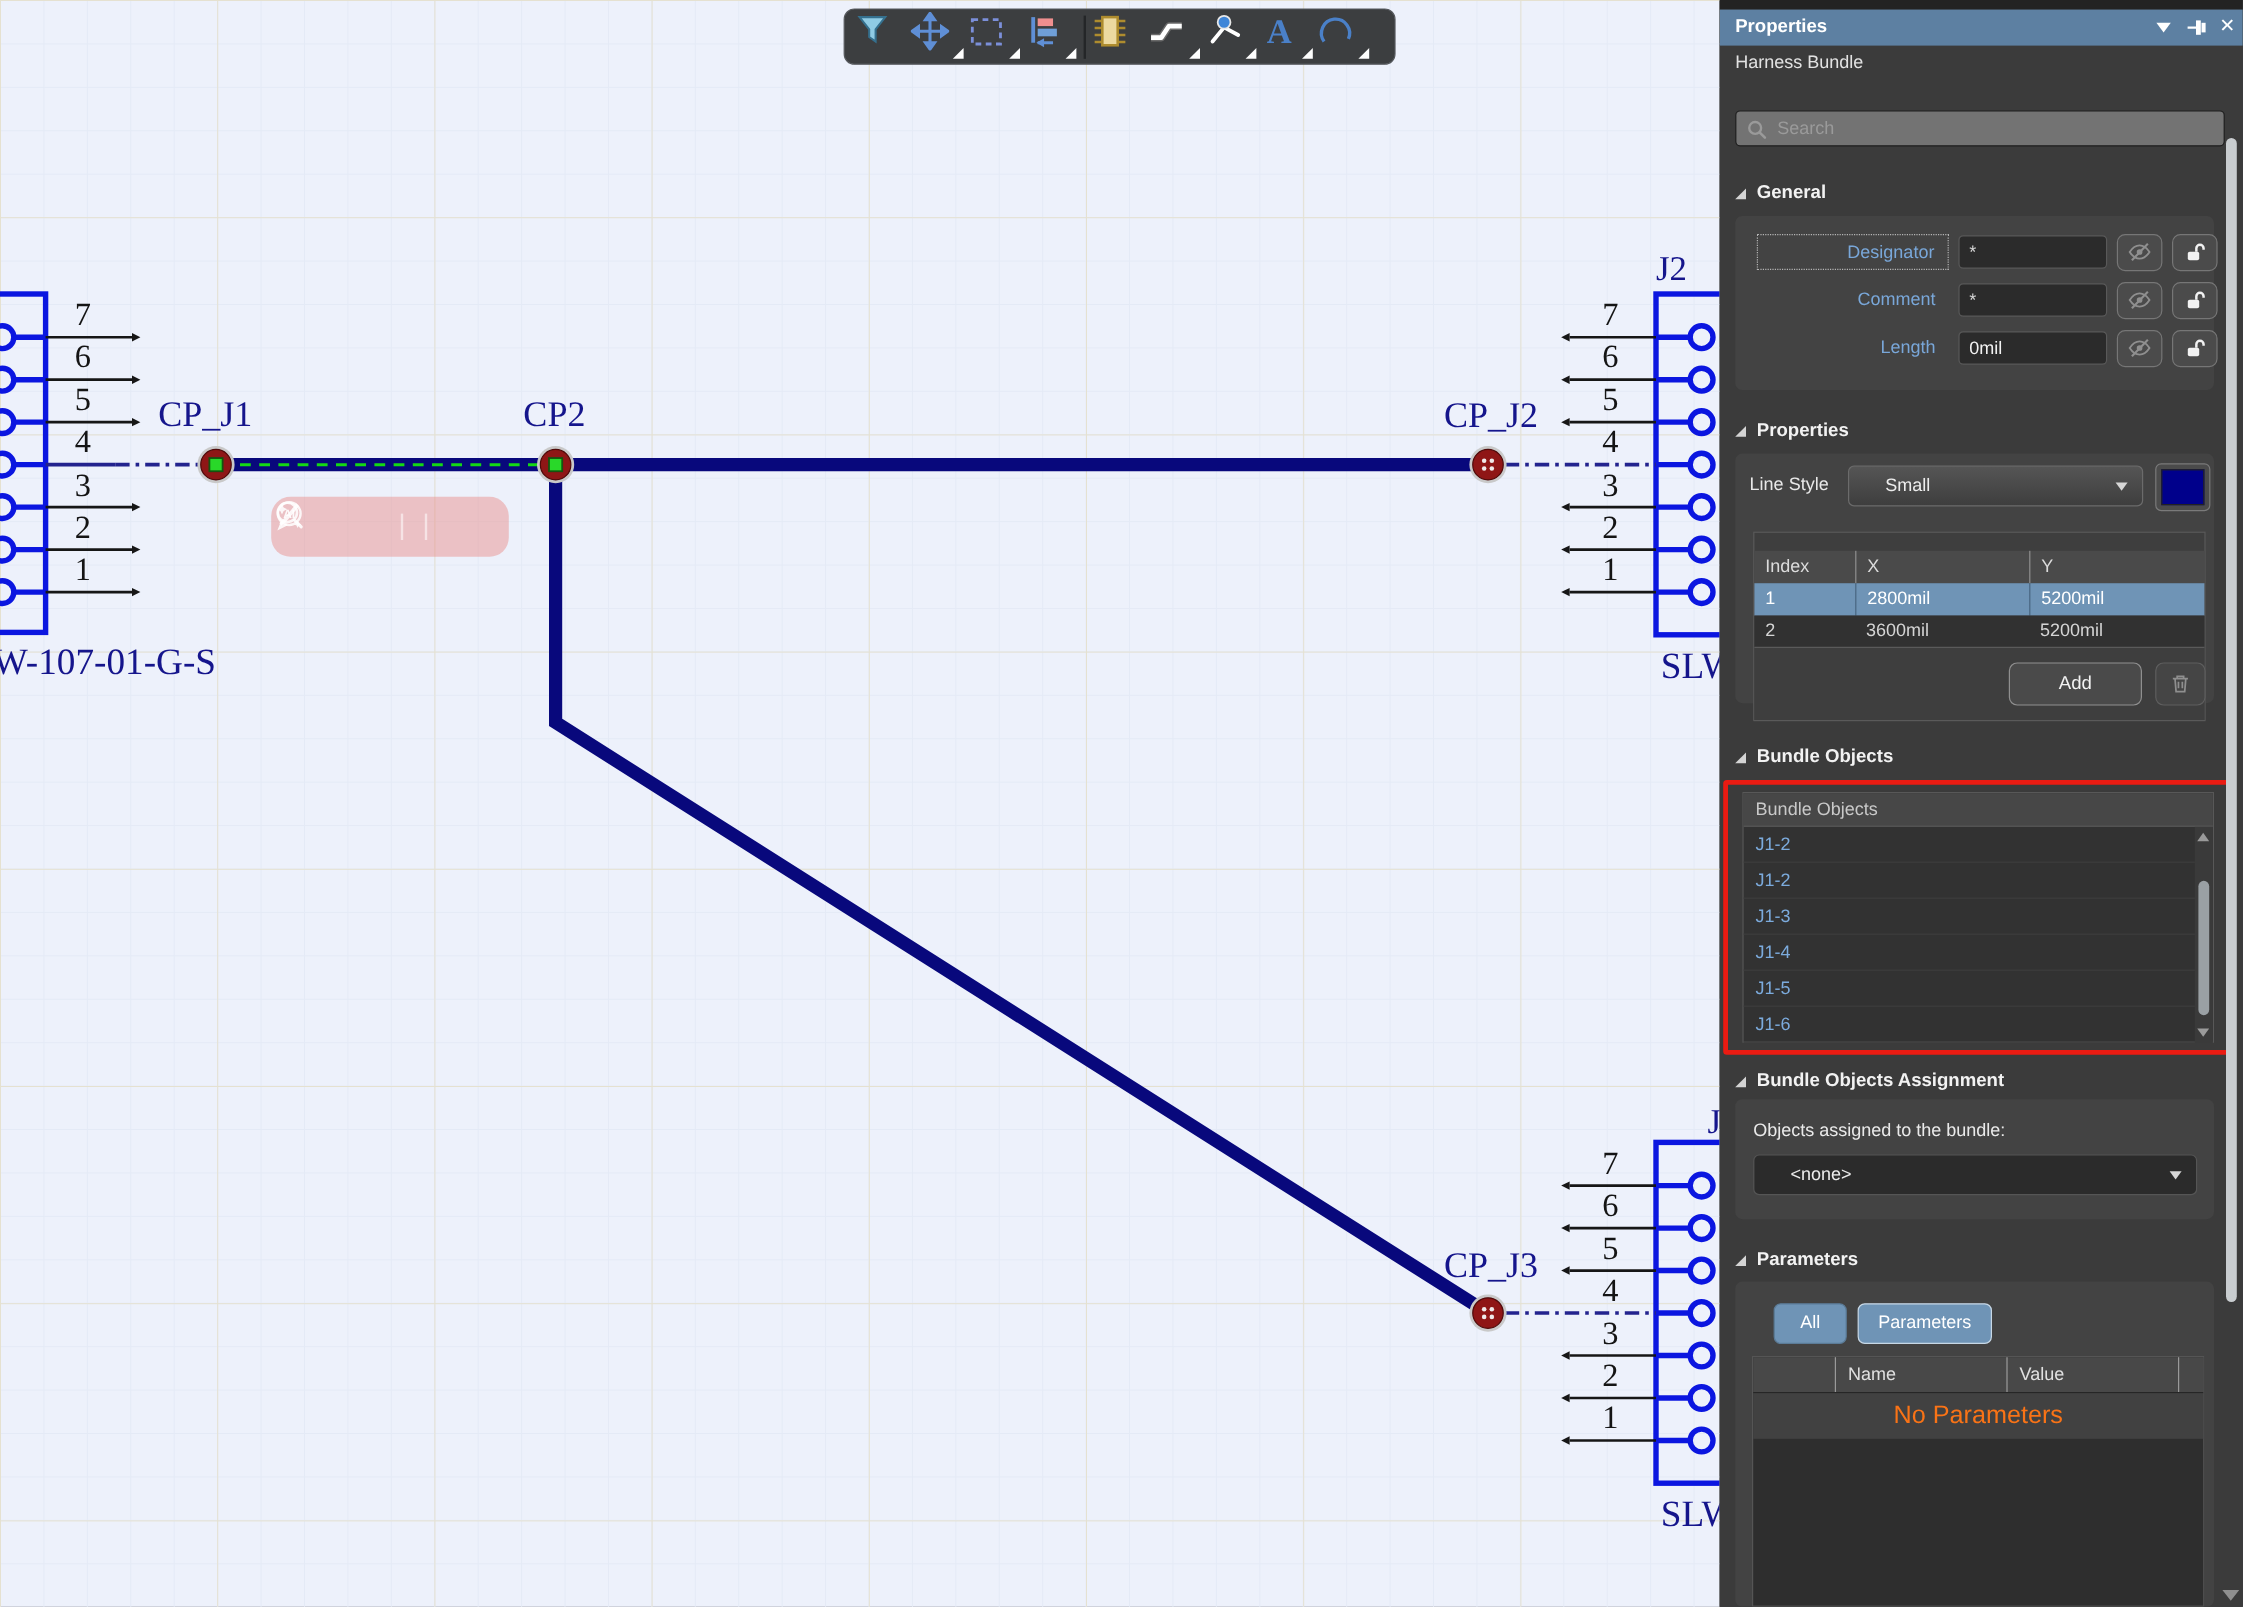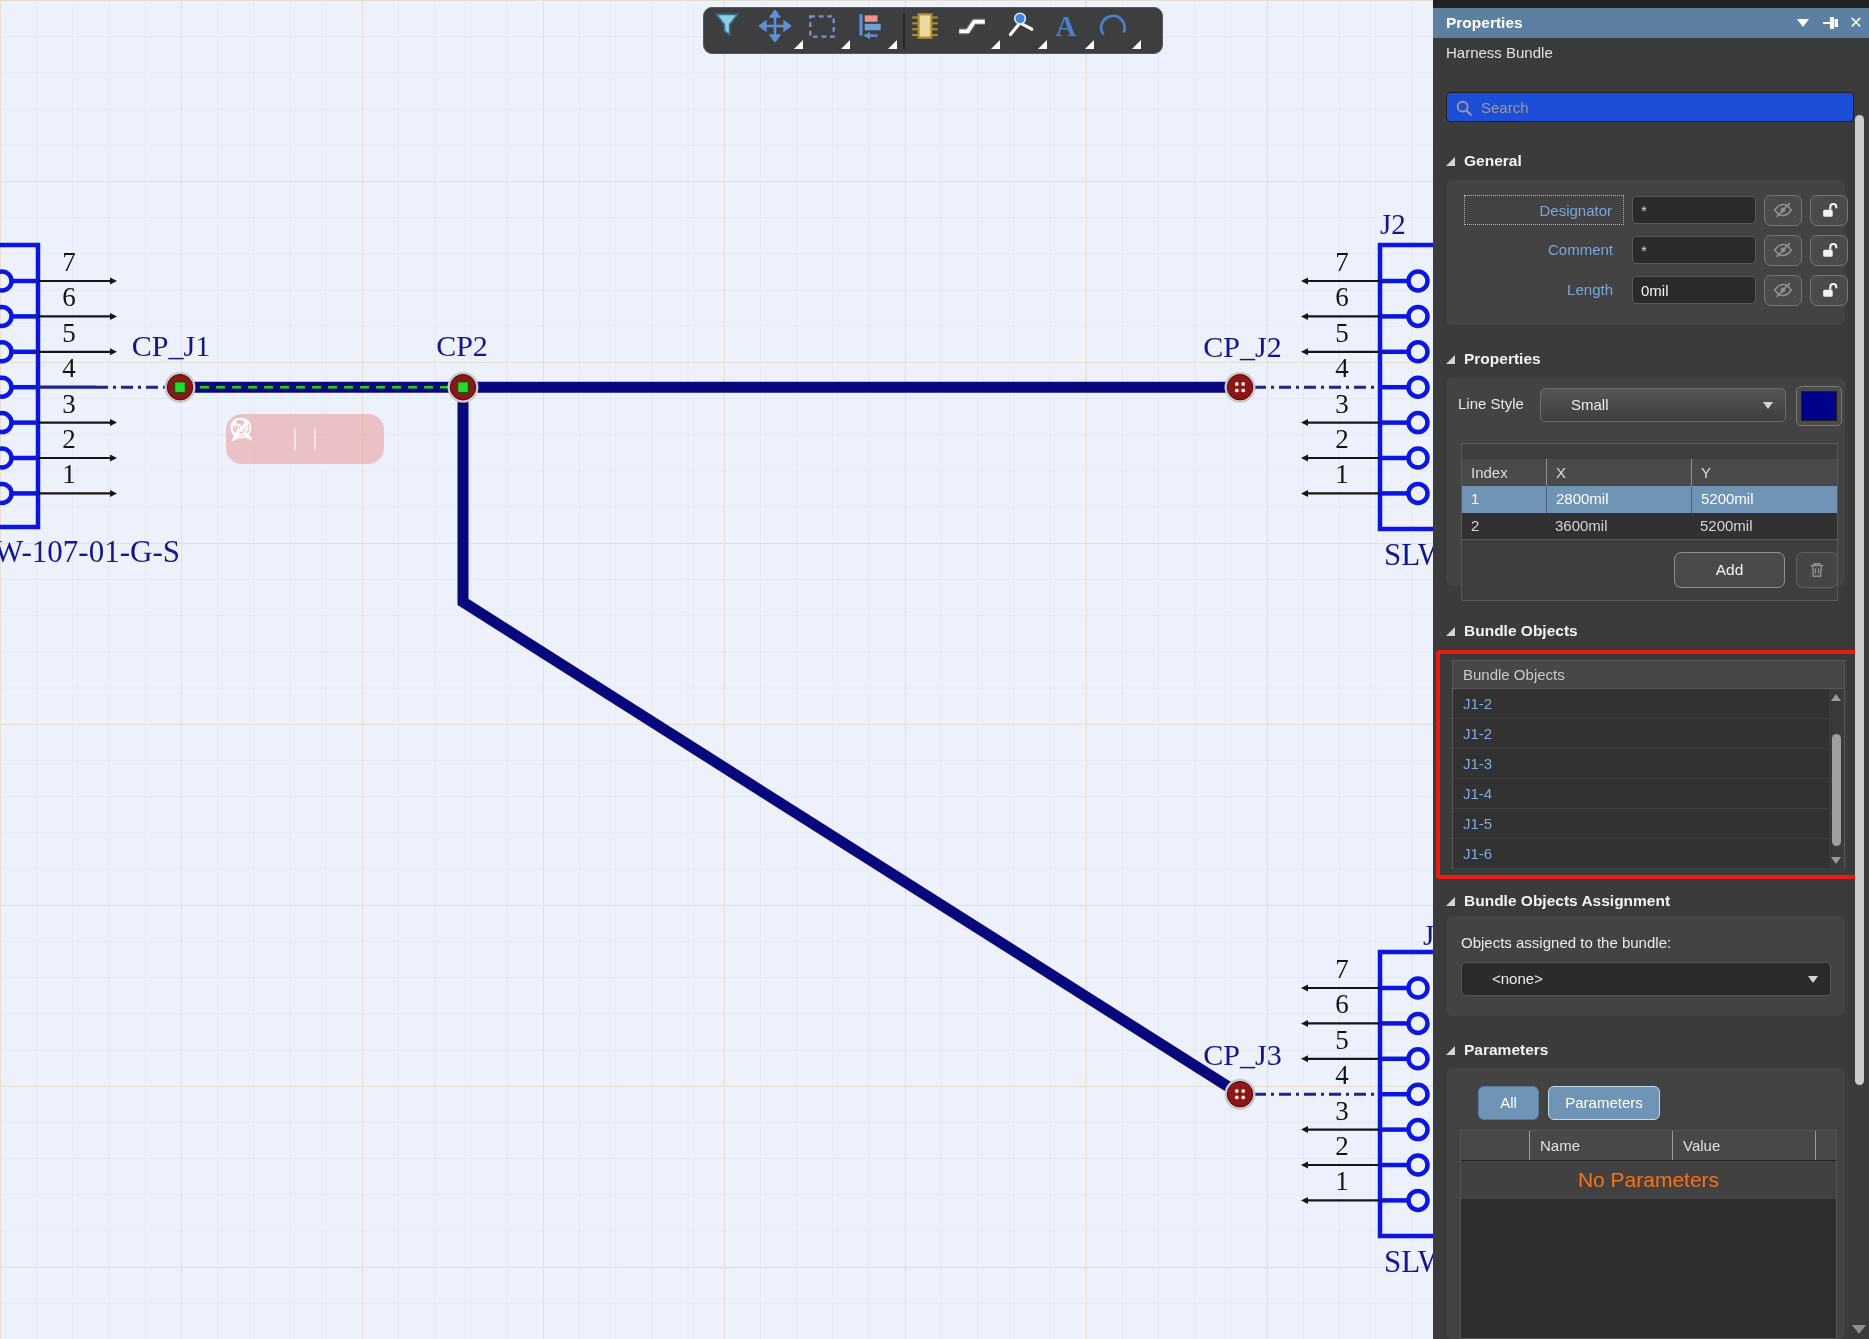--- a/index.html
+++ b/index.html
@@ -22,33 +22,33 @@
     font-size:27px;text-align:center;line-height:30px;height:30px;}
   
   .toolbar{position:absolute;left:703px;top:7px;width:460px;height:47px;background:#3c3e40;
     border:1px solid #55585c;border-radius:9px;display:flex;align-items:center;padding:0 8px;box-sizing:border-box;gap:1px;}
   .tool{position:relative;width:46px;height:41px;display:flex;align-items:center;justify-content:center;border-radius:5px;}
   .tool .corner{position:absolute;right:2px;bottom:2px;width:0;height:0;
     border-left:9px solid transparent;border-bottom:9px solid #fdfdfd;}
   .tsep{width:2px;height:36px;background:#242628;margin:0 3px;}
   
   .ai-pill{position:absolute;left:226px;top:414px;width:158px;height:50px;border-radius:16px;
-    background:rgba(233,136,130,0.45);display:flex;align-items:center;justify-content:center;gap:9px;}
+    background:rgba(233,136,130,0.45);display:flex;align-items:center;justify-content:center;gap:9px;padding-left:40px;}
   .ai-pill .d{width:2px;height:22px;background:rgba(255,255,255,0.55);}
   
   .panel{position:absolute;left:1433px;top:0;width:436px;height:1339px;background:#3b3b3b;overflow:hidden;}
   .panel *{box-sizing:border-box;}
   .topstrip{position:absolute;left:0;top:0;width:436px;height:8px;background:#232323;}
   .phdr{position:absolute;left:0;top:8px;width:436px;height:30px;background:#5d80a2;color:#fff;
     font-weight:bold;font-size:15.5px;line-height:30px;}
   .phdr .t{margin-left:13px;}
   .hico{position:absolute;top:0;height:30px;display:flex;align-items:center;justify-content:center;}
   .tri-dn{width:0;height:0;border-left:6px solid transparent;border-right:6px solid transparent;border-top:8px solid #fff;}
   .objtype{position:absolute;left:13px;top:44px;font-size:15px;color:#e2e2e2;}
-  .search{position:absolute;left:13px;top:92px;width:408px;height:30px;background:#1d4ed8;border:1px solid #1e1e1e;
+  .search{position:absolute;left:13px;top:92px;width:408px;height:30px;background:#737373;border:1px solid #1e1e1e;
     border-radius:4px;}
   .search input{position:absolute;left:32px;top:1px;width:360px;height:26px;background:transparent;border:none;outline:none;
     color:#cfcfcf;font-size:15px;font-family:inherit;}
   .search input::placeholder{color:#9a9a9a;opacity:1;}
   .sech{position:absolute;font-size:15.5px;font-weight:bold;color:#f2f2f2;display:flex;align-items:center;}
   .sech .tri{width:0;height:0;border-left:9px solid transparent;border-bottom:9px solid #d4d4d4;margin-right:9px;}
   .gbox{position:absolute;background:#434343;border-radius:6px;}
   .grow{position:absolute;left:18px;height:32px;display:flex;align-items:center;}
   .glabel{width:160px;text-align:right;padding-right:11px;color:#79a7d9;font-size:15px;height:30px;line-height:30px;}
   .glabel.dotted{border:1px dotted #b5b5b5;}

